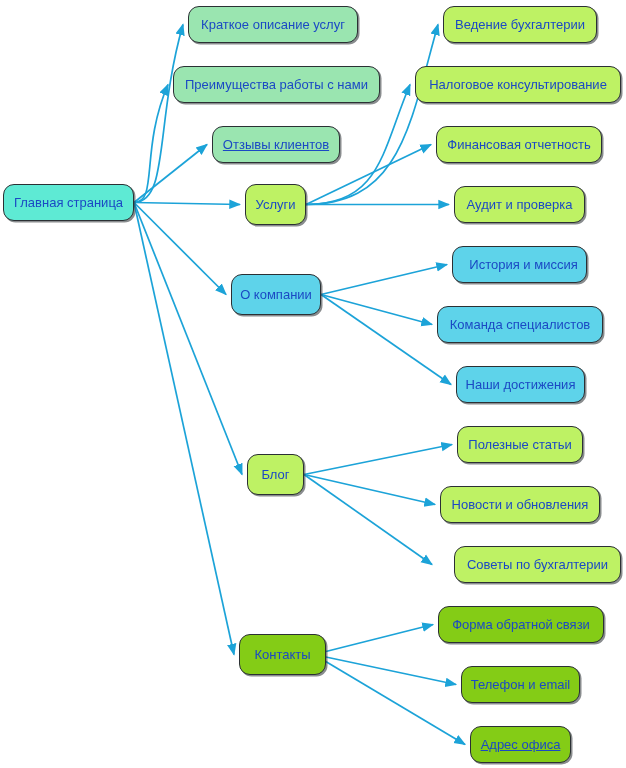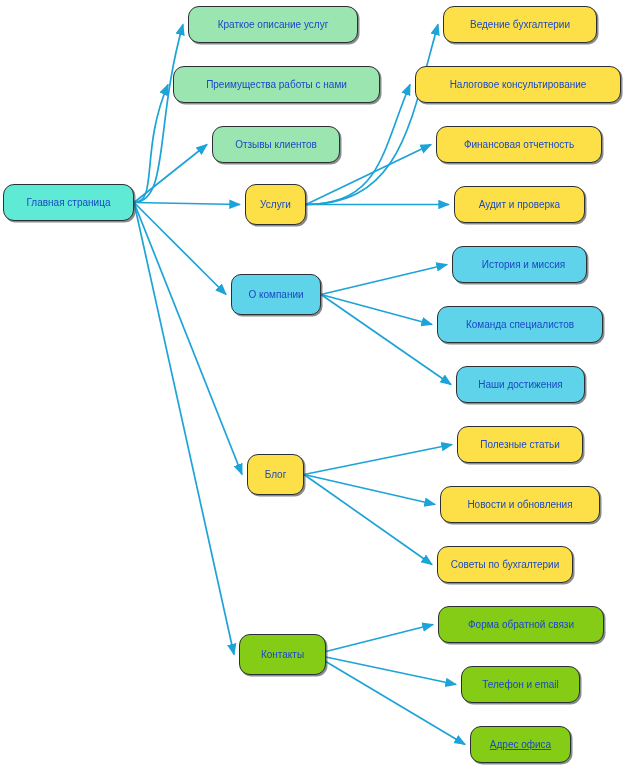--- a/index.html
+++ b/index.html
@@ -1,24 +1,24 @@
 <!DOCTYPE html>
 <html><head>
 <meta charset="utf-8">
 <style>
   html,body{margin:0;padding:0;background:#ffffff;}
   body{width:626px;height:768px;overflow:hidden;font-family:"Liberation Sans","DejaVu Sans",sans-serif;}
   #canvas{position:relative;width:626px;height:768px;background:#ffffff;}
   svg.edges{position:absolute;left:0;top:0;width:626px;height:768px;pointer-events:none;}
   .node{position:absolute;box-sizing:border-box;display:flex;align-items:center;justify-content:center;
-        border:1.6px solid #2b3034;border-radius:11px;color:#1b49c4;font-size:10px;line-height:1;
+        border:1.6px solid #2b3034;border-radius:11px;color:#1b49c4;font-size:13px;line-height:1;
         white-space:nowrap;box-shadow:1.5px 1.5px 0 rgba(40,46,50,.55);}
   .n-root{background:#5eead4;}
   .n-green{background:#9ae5b0;}
-  .n-cyan-l{background:#fde047;}
+  .n-cyan-l{background:#bef264;}
   .n-cyan-m{background:#5ed3ea;}
   .n-mint{background:#84cc16;}
 </style>
 </head>
 <body>
 
 <div id="canvas">
   <svg class="edges" viewBox="0 0 626 768">
     <defs>
       <marker id="arrow" viewBox="0 0 10 10" refX="9" refY="5" markerWidth="7" markerHeight="7" orient="auto-start-reverse">
@@ -48,63 +48,63 @@
         <path d="M314,654.5 L465,744.5"></path>
       </g>
   </svg>
   <div id="node-layer">
       <div class="node n-green" style="left: 188px; top: 6px; width: 170px; height: 37px;">
         <span>Краткое описание услуг</span>
       </div>
       <div class="node n-green" style="left: 173px; top: 66px; width: 207px; height: 37px;">
         <span>Преимущества работы с нами</span>
       </div>
-      <div class="node n-green" style="left: 212px; top: 126px; width: 128px; height: 37px;">
+      <div class="node n-green" style="left: 212px; top: 126px; width: 128px; height: 37px; text-decoration: underline;">
         <span>Отзывы клиентов</span>
       </div>
       <div class="node n-root" style="left: 3px; top: 184px; width: 131px; height: 37px;">
         <span>Главная страница</span>
       </div>
       <div class="node n-cyan-l" style="left: 245px; top: 184px; width: 61px; height: 41px;">
         <span>Услуги</span>
       </div>
       <div class="node n-cyan-l" style="left: 443px; top: 6px; width: 154px; height: 37px;">
         <span>Ведение бухгалтерии</span>
       </div>
       <div class="node n-cyan-l" style="left: 415px; top: 66px; width: 206px; height: 37px;">
         <span>Налоговое консультирование</span>
       </div>
       <div class="node n-cyan-l" style="left: 436px; top: 126px; width: 166px; height: 37px;">
         <span>Финансовая отчетность</span>
       </div>
       <div class="node n-cyan-l" style="left: 454px; top: 186px; width: 131px; height: 37px;">
         <span>Аудит и проверка</span>
       </div>
-      <div class="node n-cyan-m" style="left: 231px; top: 274px; width: 90px; height: 41px; border-radius: 10px;">
+      <div class="node n-cyan-m" style="left: 231px; top: 274px; width: 90px; height: 41px;">
         <span>О компании</span>
       </div>
       <div class="node n-cyan-m" style="left: 452px; top: 246px; width: 135px; height: 37px; padding-left: 8px;">
         <span>История и миссия</span>
       </div>
       <div class="node n-cyan-m" style="left: 437px; top: 306px; width: 166px; height: 37px;">
         <span>Команда специалистов</span>
       </div>
       <div class="node n-cyan-m" style="left: 456px; top: 366px; width: 129px; height: 37px;">
         <span>Наши достижения</span>
       </div>
       <div class="node n-cyan-l" style="left: 247px; top: 454px; width: 57px; height: 41px;">
         <span>Блог</span>
       </div>
       <div class="node n-cyan-l" style="left: 457px; top: 426px; width: 126px; height: 37px;">
         <span>Полезные статьи</span>
       </div>
       <div class="node n-cyan-l" style="left: 440px; top: 486px; width: 160px; height: 37px;">
         <span>Новости и обновления</span>
       </div>
-      <div class="node n-cyan-l" style="left: 437px; top: 546px; width: 136px; height: 37px;">
+      <div class="node n-cyan-l" style="left: 454px; top: 546px; width: 167px; height: 37px;">
         <span>Советы по бухгалтерии</span>
       </div>
       <div class="node n-mint" style="left: 239px; top: 634px; width: 87px; height: 41px;">
         <span>Контакты</span>
       </div>
       <div class="node n-mint" style="left: 438px; top: 606px; width: 166px; height: 37px;">
         <span>Форма обратной связи</span>
       </div>
       <div class="node n-mint" style="left: 461px; top: 666px; width: 119px; height: 37px;">
         <span>Телефон и email</span>

